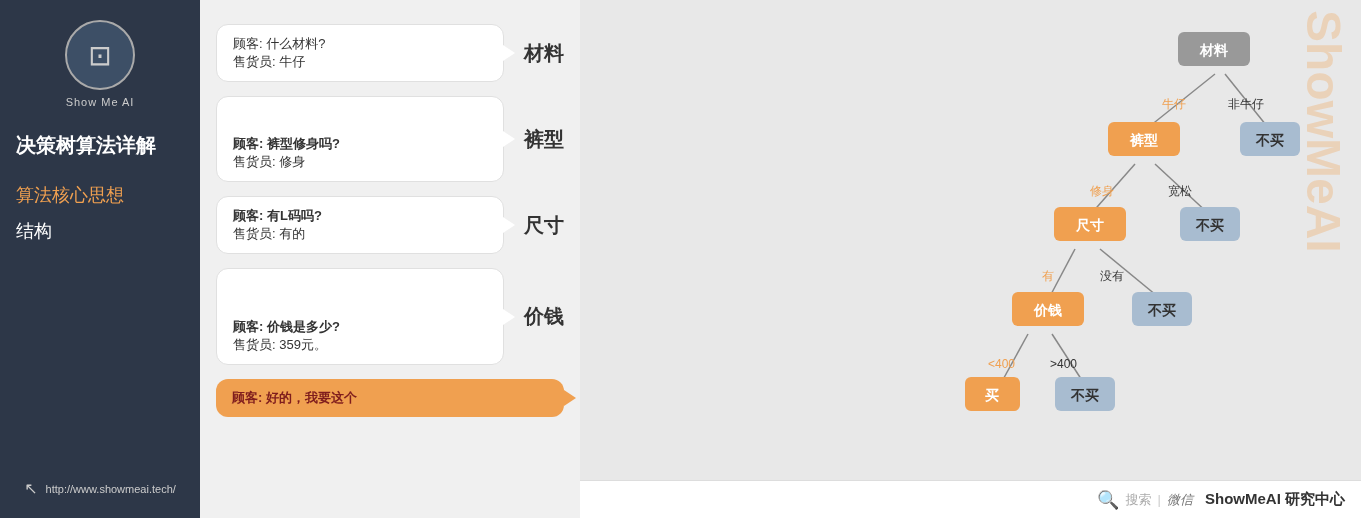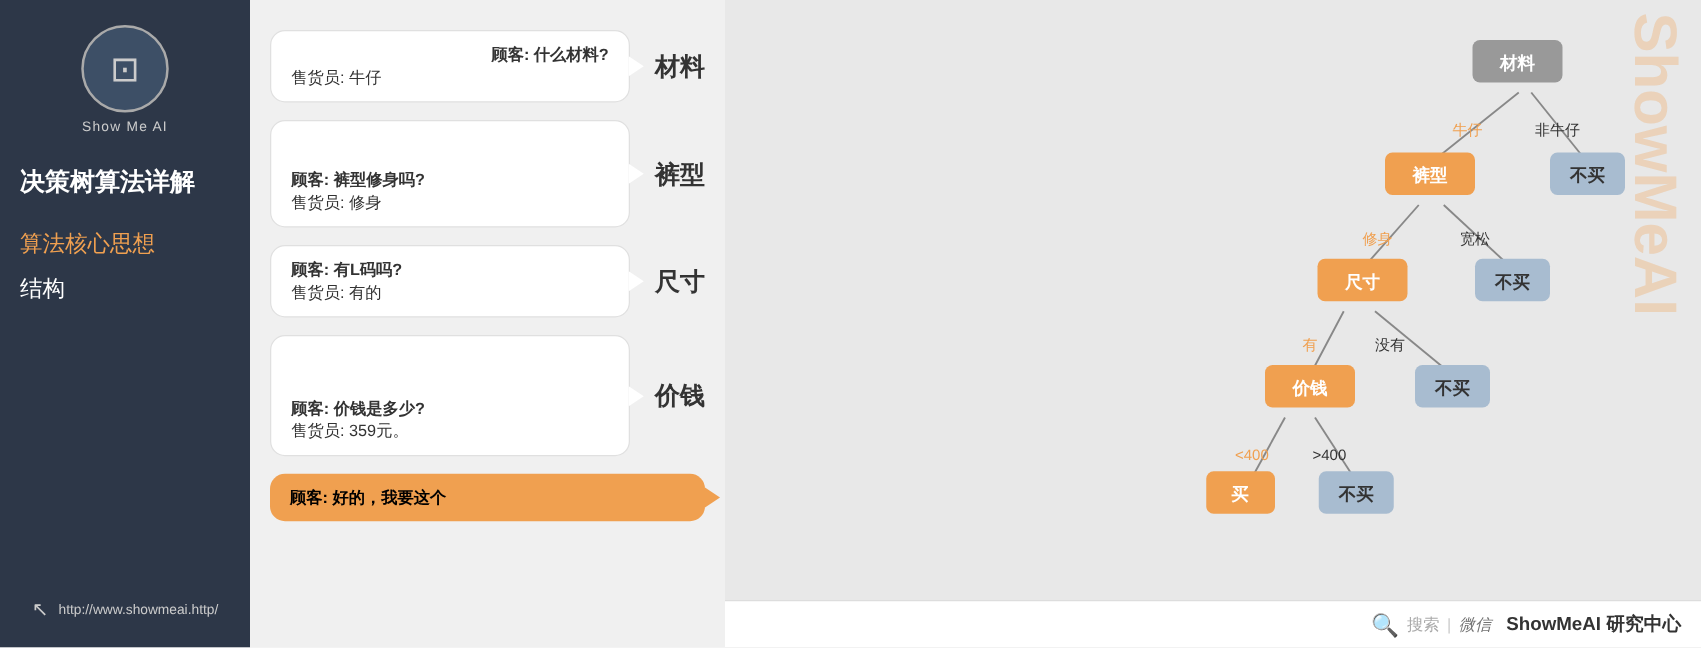--- a/index.html
+++ b/index.html
@@ -119,21 +119,21 @@
       top: 50%;
       transform: translateY(-50%);
       border-width: 8px 0 8px 12px;
       border-style: solid;
       border-color: transparent transparent transparent white;
     }
 
     .bubble-orange {
       background: #f0a050;
       border: none;
-      color: #000000;
+      color: #7f1d1d;
     }
     .bubble-orange::after {
       border-color: transparent transparent transparent #f0a050;
     }
 
     .bubble-label {
       font-size: 20px;
       font-weight: bold;
       color: #333;
       min-width: 50px;
@@ -203,30 +203,30 @@
 <div class="sidebar">
   <div class="logo-circle">
     <span class="logo-icon">⊡</span>
   </div>
   <div class="logo-text">Show Me AI</div>
   <div class="sidebar-title">决策树算法详解</div>
   <div class="sidebar-subtitle">算法核心思想</div>
   <div class="sidebar-section">结构</div>
   <div class="sidebar-footer">
     <span class="cursor-icon">↖</span>
-    <span style="cursor:pointer; color:#ccc; font-size:11px;">http://www.showmeai.http/</span>
+    <span style="cursor:pointer; color:#ccc; font-size:11px;">http://www.showmeai.tech/</span>
   </div>
 </div>
 
 <div class="main-content">
 
   <div class="dialogue-panel">
   <div class="dialogue-row">
         <div class="bubble">
-          <div style="font-weight: bold; text-align: right;">顾客: 什么材料?</div>
+          <div style="font-weight: normal;">顾客: 什么材料?</div>
           <div>售货员: 牛仔</div>
         </div>
         <div class="bubble-label">材料</div>
       </div>
       <div class="dialogue-row">
         <div class="bubble">
           <div style="font-weight: bold; margin-top: 28px;">顾客: 裤型修身吗?</div>
           <div>售货员: 修身</div>
         </div>
         <div class="bubble-label">裤型</div>

